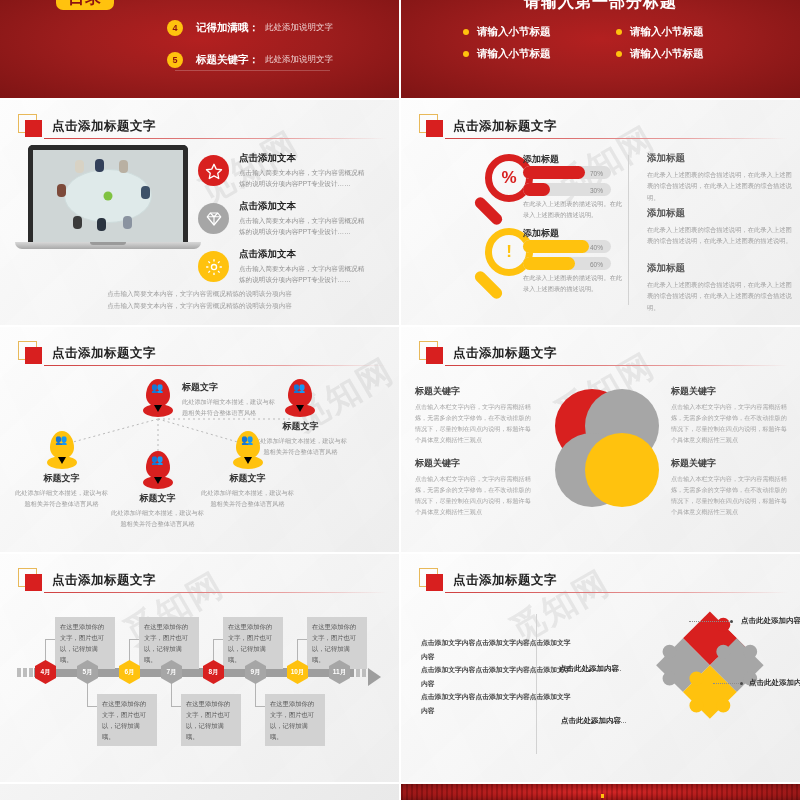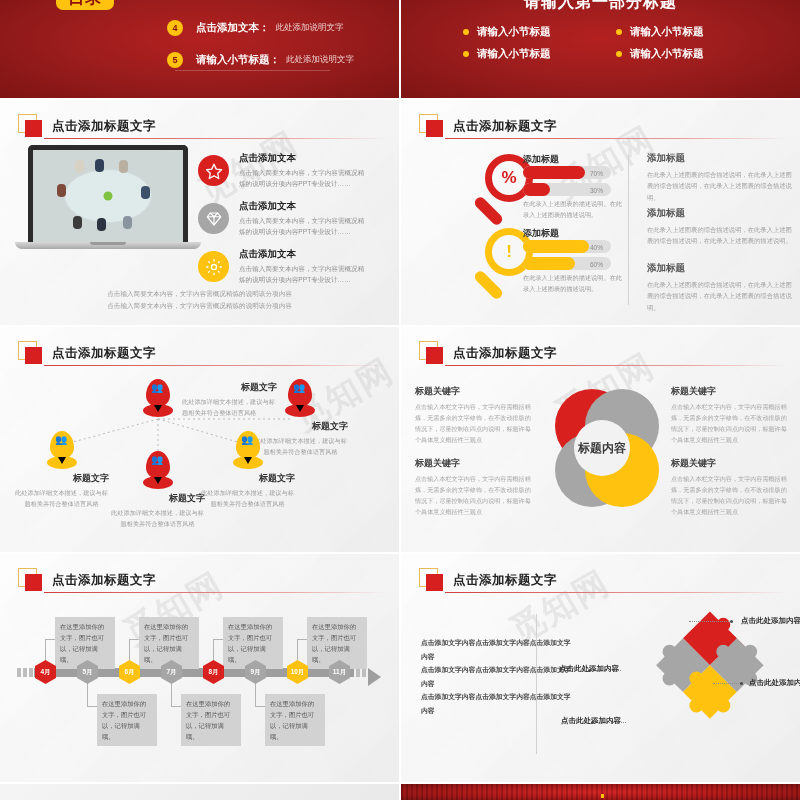--- a/index.html
+++ b/index.html
@@ -103,21 +103,21 @@
   .pin { position:absolute; width:24px; }
   .pin .head { width:24px; height:28px; border-radius:50% 50% 50% 50%/60% 60% 40% 40%;
                position:relative; }
   .pin .head:after { content:""; position:absolute; left:50%; bottom:-5px; transform:translateX(-50%);
                      border-left:4px solid transparent; border-right:4px solid transparent;
                      border-top:7px solid; }
   .pin .shadow { position:absolute; left:-3px; top:25px; width:30px; height:13px; border-radius:50%; }
   .pin .glyph { position:absolute; left:0; top:4px; width:24px; text-align:center;
                 font-size:10px; color:#fff; line-height:1; }
   .pinlabel { position:absolute; width:95px; }
-  .pinlabel h4 { font-size:9px; font-weight:bold; color:#333; margin-bottom:3px;text-align:right; }
+  .pinlabel h4 { font-size:9px; font-weight:bold; color:#333; margin-bottom:3px; }
   .pinlabel p { font-size:6.2px; color:#9d9d9d; line-height:1.7; }
   .pinlabel.ctr { text-align:center; }
 
   
   .venn { position:absolute; }
   .vcirc { position:absolute; width:74px; height:74px; border-radius:50%; }
   .vcore { position:absolute; width:56px; height:56px; border-radius:50%; background:#f2f2f2;
            display:flex; align-items:center; justify-content:center; text-align:center;
            font-size:12px; font-weight:bold; color:#3a3a3a; line-height:1.2; }
   .vtext { position:absolute; width:118px; }
@@ -159,27 +159,27 @@
 </head>
 <body>
 
 <div class="page">
 
   <div class="slide red" style="left:0;top:0;width:399px;height:98px;">
     <div class="toc-badge">目录</div>
 
     <div class="toc-row" style="left:167px;top:20px;">
       <div class="toc-num">4</div>
-      <div class="toc-main">点击添加文本：</div>
+      <div class="toc-main">记得加满哦：</div>
       <div class="toc-sub">此处添加说明文字</div>
     </div>
     <div class="toc-sep"></div>
     <div class="toc-row" style="left:167px;top:52px;">
       <div class="toc-num">5</div>
-      <div class="toc-main">请输入小节标题：</div>
+      <div class="toc-main">标题关键字：</div>
       <div class="toc-sub">此处添加说明文字</div>
     </div>
   </div>
 
   <div class="slide red" style="left:401px;top:0;width:399px;height:98px;">
     <div class="sec-title">请输入第一部分标题</div>
     <div class="sec-item" style="left:62px;top:25px;">
       <div class="sec-dot"></div>
       <div class="sec-lab">请输入小节标题</div>
     </div>
@@ -405,21 +405,20 @@
       </div>
       <div class="txt">点击添加标题文字</div>
     </div>
     <div class="srule"></div>
 
     <div class="venn" style="left:143px;top:62px;width:115px;height:118px;">
       <div class="vcirc" style="left:11px;top:0;   background:#d8201f;"></div>
       <div class="vcirc" style="left:41px;top:0;   background:#a6a6a6;"></div>
       <div class="vcirc" style="left:11px;top:44px;background:#a6a6a6;"></div>
       <div class="vcirc" style="left:41px;top:44px;background:#ffc20e;"></div>
-      <div class="vcore" style="left:30px;top:31px;">标题内容</div>
     </div>
 
     <div class="vtext" style="left:14px;top:58px;">
       <h4>标题关键字</h4>
       <p>点击输入本栏文字内容，文字内容需概括精炼，无需多余的文字修饰，在不改动排版的情况下，尽量控制在四点内说明，标题许每个具体意义概括性三观点</p>
     </div>
     <div class="vtext" style="left:270px;top:58px;">
       <h4>标题关键字</h4>
       <p>点击输入本栏文字内容，文字内容需概括精炼，无需多余的文字修饰，在不改动排版的情况下，尽量控制在四点内说明，标题许每个具体意义概括性三观点</p>
     </div>

